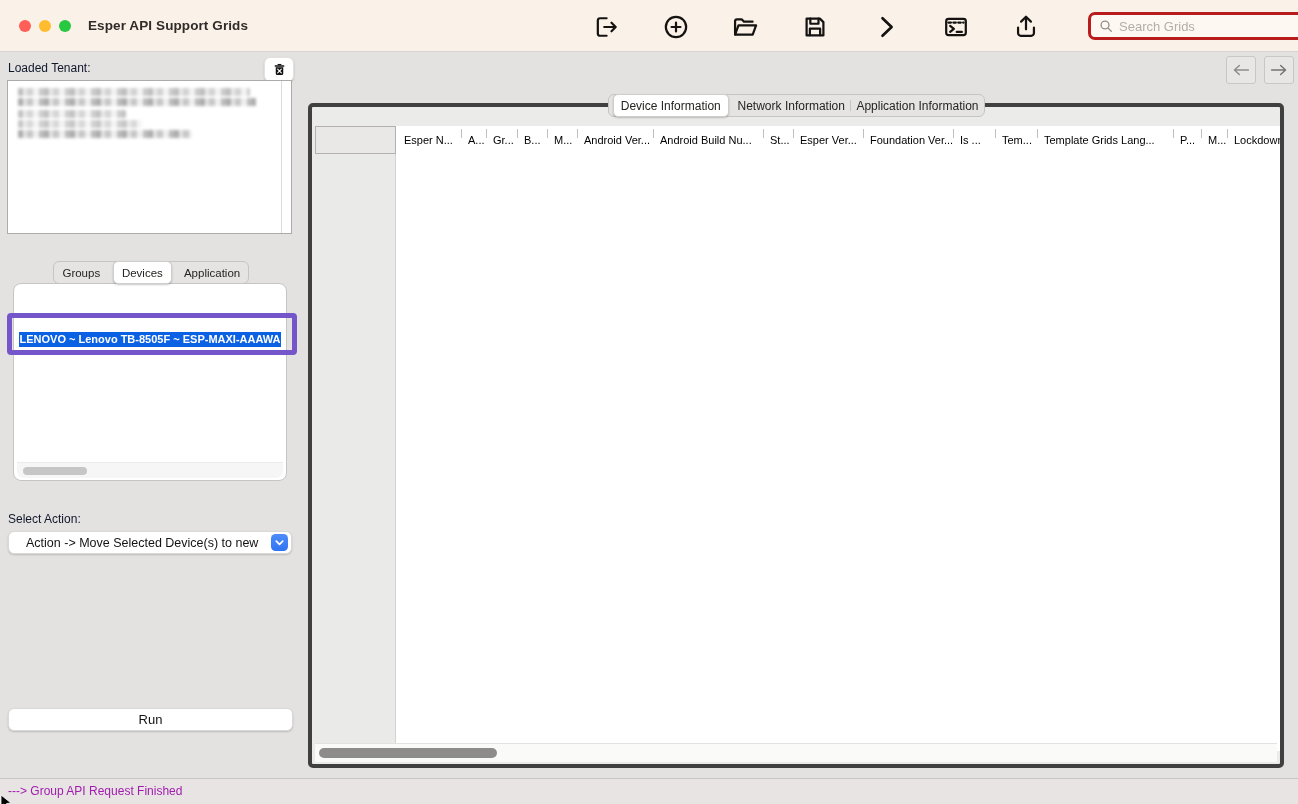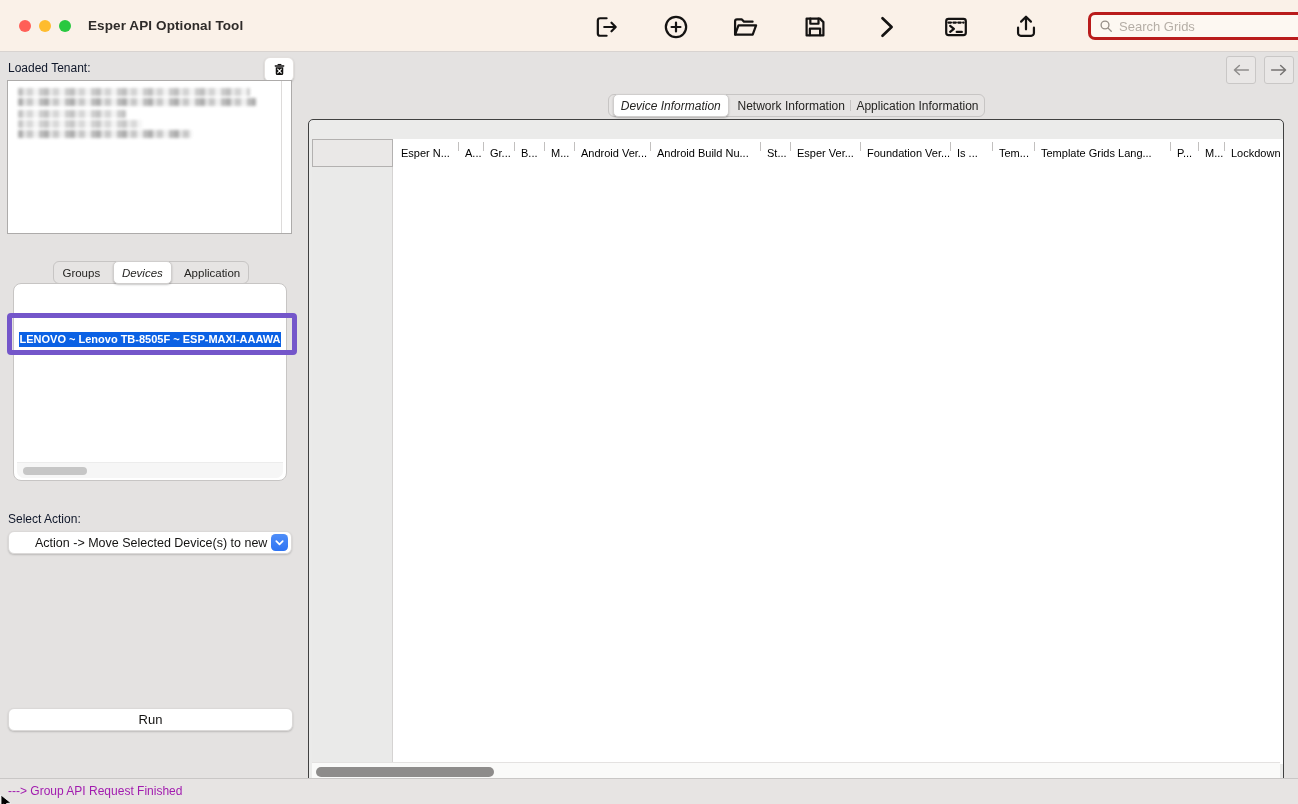--- a/index.html
+++ b/index.html
@@ -89,21 +89,21 @@
     position:absolute; display:flex; align-items:stretch;
     background:#e6e4e3; border:1px solid #c7c5c4; border-radius:6px;
   }
   .seg {
     display:flex; align-items:center; justify-content:center;
     font-size:12px; color:#252422; cursor:pointer; position:relative;
     white-space:nowrap;
   }
   .seg.selected {
     background:#ffffff; border:1px solid #d0cecd; border-radius:5px;
-    box-shadow:0 1px 2px rgba(0,0,0,.22); margin:-1px 4px; z-index:2;font-style:italic;
+    box-shadow:0 1px 2px rgba(0,0,0,.22); margin:-1px 4px; z-index:2;
   }
   .seg-div { width:1px; background:#c6c4c3; margin:5px 0; }
 
   .side-tabs { left:53px; top:261px; width:196px; height:23px; }
   .side-tabs .seg { font-size:11.5px;align-items:center; }
 
   
   .device-panel {
     position:absolute; left:13px; top:283px; width:274px; height:198px;
     background:#ffffff; border:1px solid #c7c5c4; border-radius:8px;
@@ -134,40 +134,40 @@
   }
 
   
   .action-dropdown {
     position:absolute; left:8px; top:531px; width:284px; height:23px;
     background:#ffffff; border:1px solid #dbd9d8; border-radius:6px;
     box-shadow:0 1px 2px rgba(0,0,0,.18);
     display:flex; align-items:center; cursor:pointer;
   }
   .action-dropdown .value {
-    flex:1; padding-left:26px; font-size:12.5px; color:#141312;
+    flex:1; padding-left:17px; font-size:12.5px; color:#141312;
     white-space:nowrap; overflow:hidden;
   }
   .dd-chip {
     width:17px; height:17px; margin-right:3px; border-radius:4.5px;
     background:linear-gradient(#4e8df8,#2f74f3);
     display:flex; align-items:center; justify-content:center; flex:none;
   }
 
   .run-btn {
     position:absolute; left:8px; top:708px; width:285px; height:23px;
     background:#ffffff; border:1px solid #dbd9d8; border-radius:6px;
     box-shadow:0 1px 2px rgba(0,0,0,.18);
     font-family:inherit; font-size:13px; color:#141312; cursor:pointer;
   }
 
   
   .grid-panel {
-    position:absolute; left:308px; top:119px; width:976px; height:665px;
-    background:#ebebea; border:1px solid #404040; border-radius:5px;
+    position:absolute; left:308px; top:103px; width:976px; height:665px;
+    background:#ebebea; border:4px solid #404040; border-radius:5px;
     overflow:hidden;
   }
   .grid-white {
     position:absolute; left:84px; top:19px; width:890px; height:625px;
     background:#ffffff;
   }
   .grid-corner {
     position:absolute; left:3px; top:19px; width:81px; height:28px;
     background:#eae8e7; border:1px solid #b3b1b0;
   }
@@ -210,21 +210,21 @@
   }
   .cursor { position:absolute; left:0px; top:795px; z-index:9; }
 </style>
 </head>
 <body>
 
 <div class="titlebar">
   <span class="traffic t-red"></span>
   <span class="traffic t-yellow"></span>
   <span class="traffic t-green"></span>
-  <div class="app-title">Esper API Optional Tool</div>
+  <div class="app-title">Esper API Support Grids</div>
 
   <button class="tool-btn tb-exit">
     <svg viewBox="0 0 24 24">
       <path d="M12.5 4.5 H7 a2 2 0 0 0 -2 2 v11 a2 2 0 0 0 2 2 h5.5"></path>
       <path d="M10.5 12 H20 M16.7 8.4 L20.3 12 l-3.6 3.6"></path>
     </svg>
   </button>
   <button class="tool-btn tb-add">
     <svg viewBox="0 0 24 24">
       <circle cx="12" cy="12" r="8.7"></circle>

